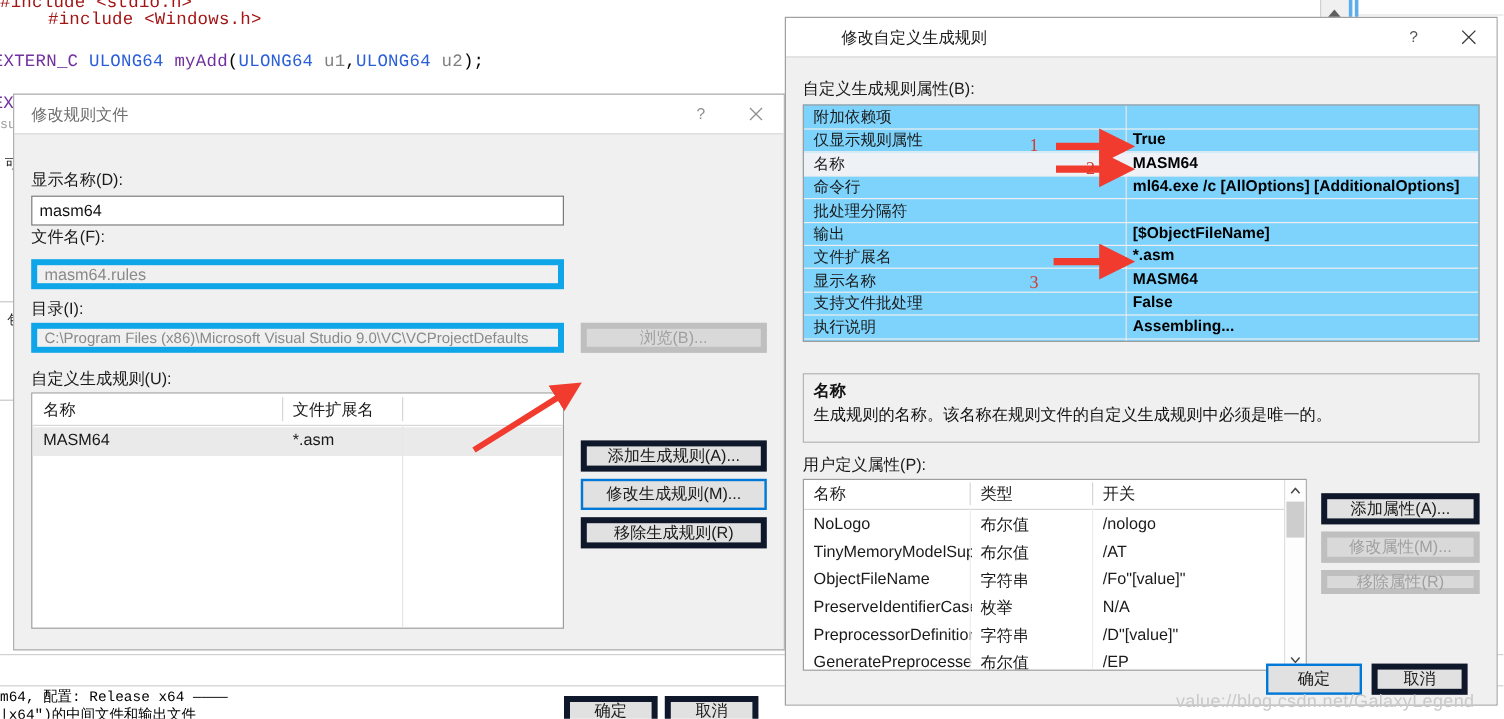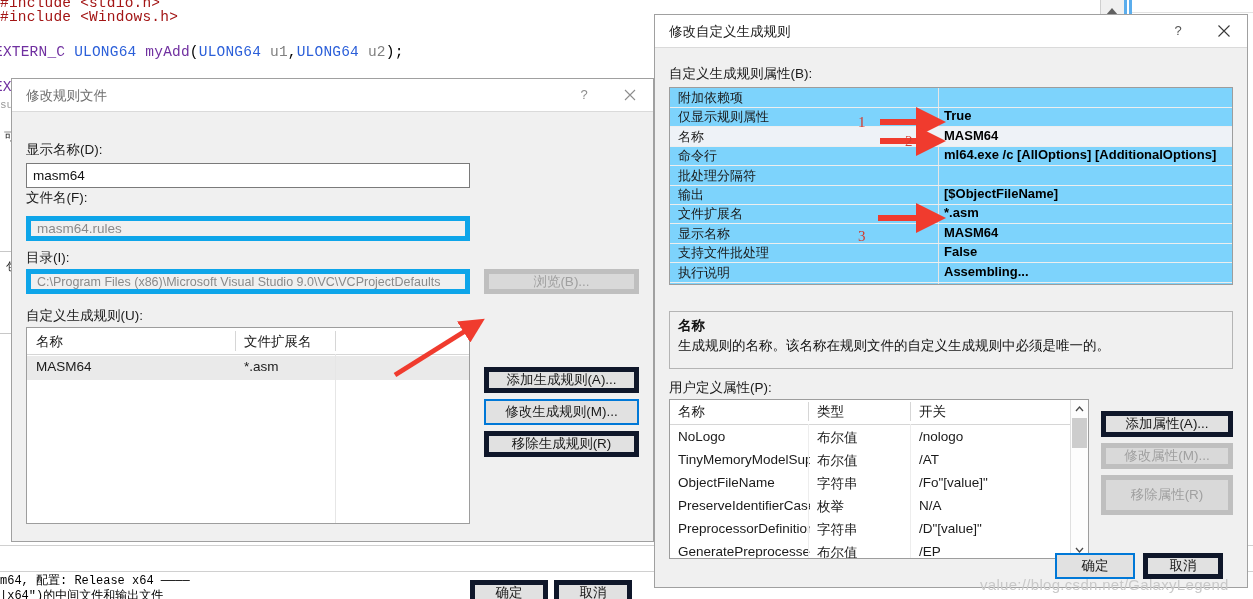--- a/index.html
+++ b/index.html
@@ -40,21 +40,21 @@
   #bottom-toolbar{left:0;top:545px;width:1253px;height:26px;background:#ffffff;border-top:1px solid #d0d0d0;}
 
   
   #output-pane{left:0;top:571px;width:1253px;height:28px;background:#ffffff;border-top:1px solid #d0d0d0;}
   .out-line{position:absolute;font-family:"Liberation Mono","DejaVu Sans Mono",monospace;font-size:12px;color:#000;white-space:pre;}
 
   
   .dlg{position:absolute;background:#f0f0f0;border:1px solid #a0a0a0;box-shadow:0 0 0 0 rgba(0,0,0,0);}
   .dlg-title{position:absolute;left:0;top:0;height:32px;background:#ffffff;width:100%;}
   .dlg-title-text{position:absolute;left:14px;top:8px;font-size:13.5px;color:#6e6e6e;}
-  .dlg-title-text.active{color:#1a1a1a;}
+  .dlg-title-text.active{color:#1a1a1a;margin-left:32px;}
   .ttl-btn{position:absolute;top:0;height:32px;width:46px;cursor:default;}
   .ttl-btn svg{position:absolute;left:50%;top:50%;transform:translate(-50%,-50%);}
   .dlg-body{position:absolute;left:0;top:32px;right:0;bottom:0;background:#f0f0f0;}
 
   .lbl{position:absolute;font-size:13.5px;color:#1a1a1a;white-space:nowrap;}
   .txtbox{position:absolute;background:#fff;border:1px solid #7a7a7a;box-sizing:border-box;font-size:13.5px;color:#111;display:flex;align-items:center;padding-left:6px;}
   .txtbox.ro{background:#f0f0f0;border:5px solid #0ea5e9;color:#8a8a8a;}
   .btn{position:absolute;box-sizing:border-box;background:#e1e1e1;border:5px solid #0f172a;font-size:13.5px;color:#1a1a1a;display:flex;align-items:center;justify-content:center;cursor:default;white-space:nowrap;}
   .btn.disabled{color:#a0a0a0;border-color:#bfbfbf;background:#d9d9d9;}
   .btn.primary{border:2px solid #0078d7;background:#e1e1e1;}
@@ -91,21 +91,21 @@
   .anno-num{position:absolute;font-family:"Liberation Serif","DejaVu Serif",serif;font-size:15px;color:#d23b2e;}
 
   
   #watermark{position:absolute;left:980px;top:576px;font-size:15px;color:#c9c9c9;letter-spacing:.3px;white-space:nowrap;}
 </style>
 </head>
 <body>
 
 <div id="editor-bg" class="abs">
   <div class="code-line" style="left:0px;top:-5px;"><span class="kw-red">#include</span> <span class="kw-red">&lt;stdio.h&gt;</span></div>
-  <div class="code-line" style="left:0px;top:9px;"><span class="kw-red">#include</span> <span class="kw-red">&lt;Windows.h&gt;</span></div>
+  <div class="code-line" style="left:0px;top:9px;padding-left:40px;"><span class="kw-red">#include</span> <span class="kw-red">&lt;Windows.h&gt;</span></div>
   <div class="code-line" style="left:-6px;top:44px;"><span class="kw-purple">EXTERN_C</span> <span class="kw-blue">ULONG64</span> <span class="kw-purple">myAdd</span><span class="kw-black">(</span><span class="kw-blue">ULONG64</span> <span class="kw-grey">u1</span><span class="kw-black">,</span><span class="kw-blue">ULONG64</span> <span class="kw-grey">u2</span><span class="kw-black">);</span></div>
 </div>
 
 <div id="left-strip" class="abs">
   <div class="strip-txt" style="left:-6px;top:4px;font-size:14.5px;font-family:'Liberation Mono',monospace;">EX</div>
   <div class="strip-txt" style="left:0px;top:24px;color:#9a9a9a;">su</div>
   <div class="strip-txt" style="left:4px;top:54px;color:#1a1a1a;font-family:'Liberation Sans',sans-serif;">可</div>
   <div class="strip-txt" style="left:14px;top:78px;color:#1a1a1a;font-family:'Liberation Sans',sans-serif;">名</div>
   <div class="strip-box" style="left:14px;top:100px;"></div>
   <div class="strip-box" style="left:14px;top:122px;"></div>
@@ -315,21 +315,21 @@
           <div class="cell" style="left: 8px; max-width: 132px; overflow: hidden;">GeneratePreprocessed...</div>
           <div class="cell" style="left: 147px; max-width: 88px; overflow: hidden;">布尔值</div>
           <div class="cell" style="left: 249px; max-width: 150px; overflow: hidden;">/EP</div>
         </div>
         <div style="position: absolute; left: 138px; top: 24px; bottom: 0px; width: 1px; background: rgb(237, 237, 237);"></div>
         <div style="position: absolute; left: 240px; top: 24px; bottom: 0px; width: 1px; background: rgb(237, 237, 237);"></div>
       </div>
 
     <div class="btn" style="left:446px;top:364px;width:132px;height:26px;">添加属性(A)...</div>
     <div class="btn disabled" style="left:446px;top:396px;width:132px;height:26px;">修改属性(M)...</div>
-    <div class="btn disabled" style="left:446px;top:428px;width:132px;height:40px;">移除属性(R)</div>
+    <div class="btn disabled" style="left:446px;top:428px;width:132px;height:20px;">移除属性(R)</div>
 
     <div class="btn default-focus" style="left:400px;top:506px;width:80px;height:26px;">确定</div>
     <div class="btn" style="left:488px;top:506px;width:80px;height:26px;">取消</div>
   </div>
 </div>
 
 <svg class="anno" style="left:0;top:0;width:1253px;height:599px;">
   <defs>
     <marker id="ah" markerWidth="5" markerHeight="5" refX="1.5" refY="2.5" orient="auto">
       <path d="M0,0 L5,2.5 L0,5 z" fill="#f03b2e"></path>

